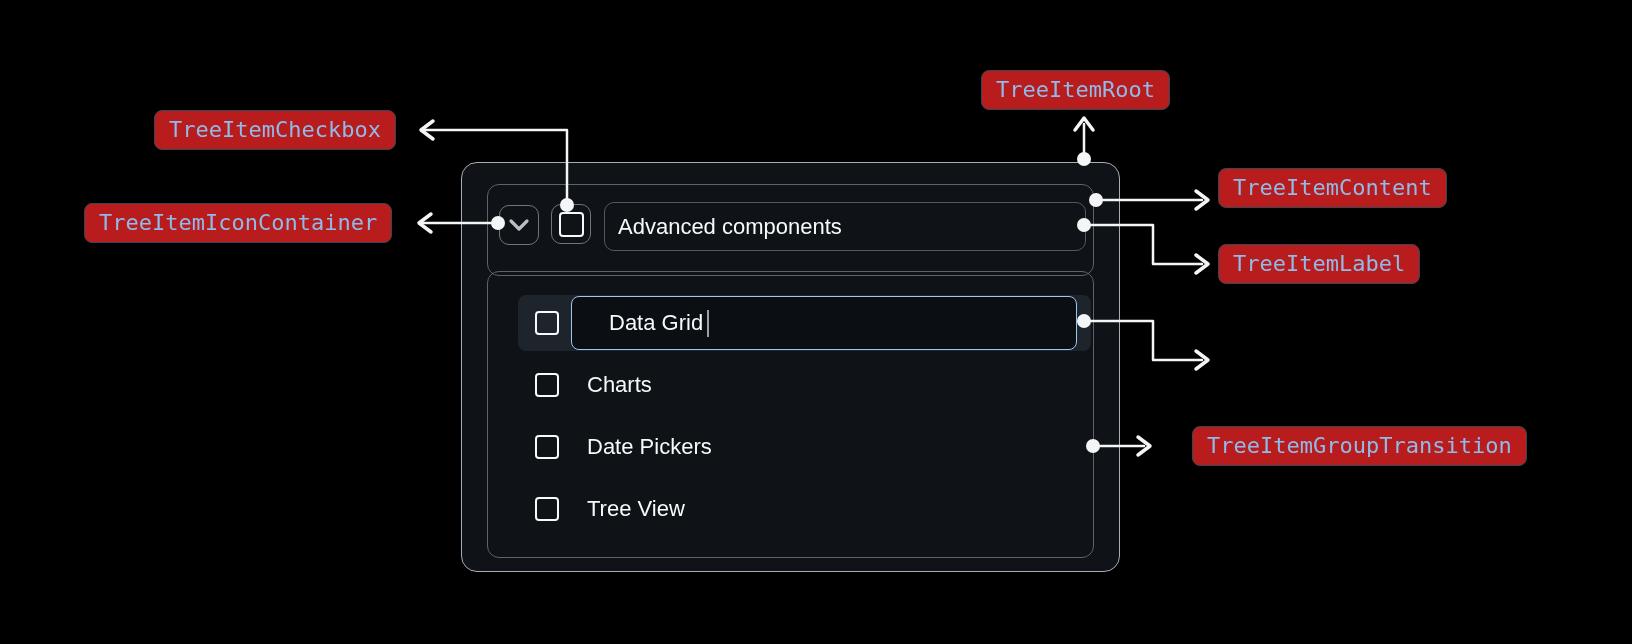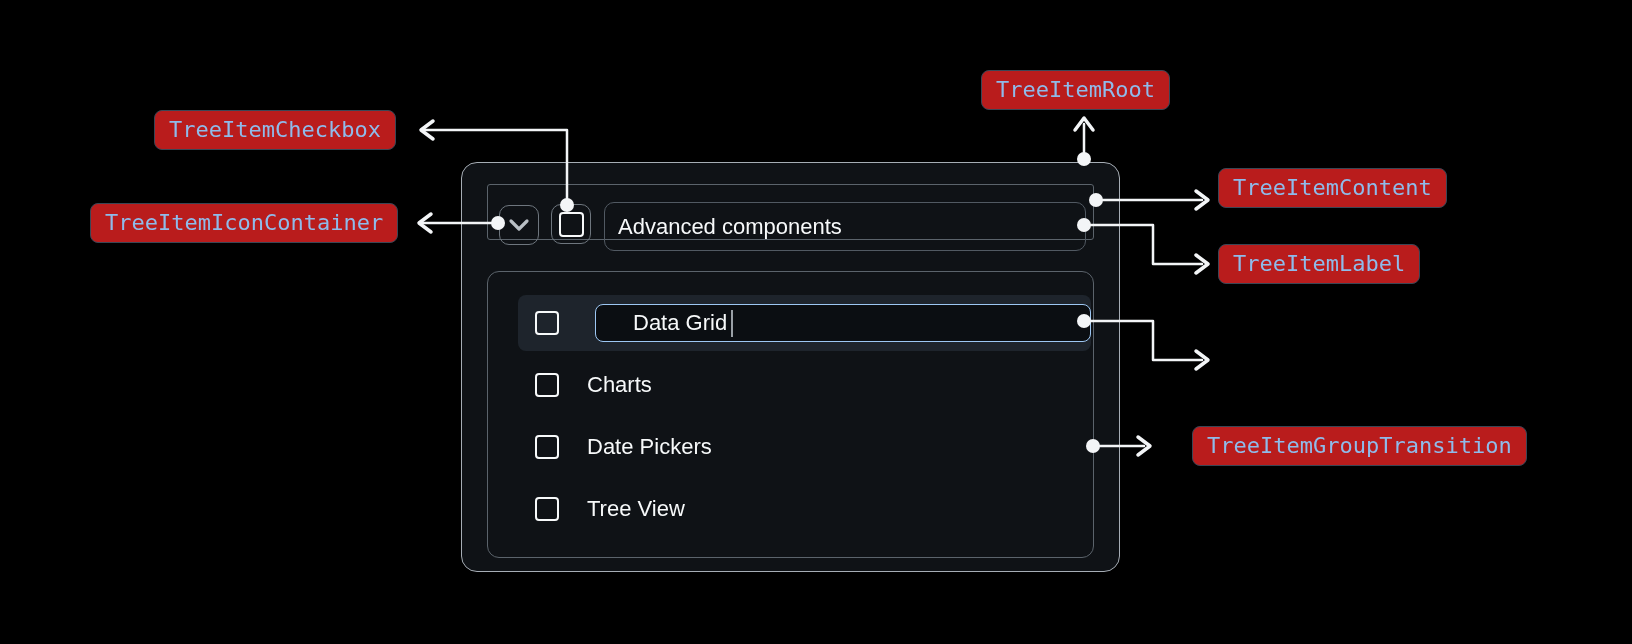--- a/index.html
+++ b/index.html
@@ -6,22 +6,22 @@
   .stage{
     position:relative;width:1632px;height:644px;background:#000;overflow:hidden;
     font-family:"Liberation Sans",sans-serif;
   }
   
   .tree-root{
     position:absolute;left:461px;top:162px;width:659px;height:410px;
     background:#0f1216;border:1.5px solid #a6adb5;border-radius:16px;box-sizing:border-box;
   }
   .tree-content{
-    position:absolute;left:25px;top:21px;width:607px;height:56px;
-    border:1.3px solid #5b636b;border-radius:3px;box-sizing:border-box;
+    position:absolute;left:25px;top:21px;width:607px;height:92px;
+    border:1.3px solid #5b636b;border-radius:12px;box-sizing:border-box;
   }
   .sq-btn{
     position:absolute;width:40px;height:40px;border:1.3px solid #6e767e;border-radius:10px;
     box-sizing:border-box;display:flex;align-items:center;justify-content:center;background:transparent;
   }
   .chevron-btn{left:11px;top:20px;}
   .checkbox-btn{left:63px;top:19px;}
   .cb-square{width:25px;height:25px;border:2.6px solid #f7f9fa;border-radius:4px;box-sizing:border-box;}
   .tree-label-box{
     position:absolute;left:116px;top:17px;width:482px;height:49px;
@@ -37,33 +37,33 @@
     position:absolute;left:30px;width:573px;height:46px;
     display:flex;align-items:center;border-radius:8px;
   }
   .tree-row .cb-square{margin-left:17px;flex:none;width:24px;height:24px;}
   .tree-row .tree-text{margin-left:28px;}
   .row-editing{top:23px;height:56px;background:#1e242c;}
   .row-charts{top:90px;}
   .row-datepickers{top:152px;}
   .row-treeview{top:214px;}
   .label-input{
-    margin-left:36px;width:506px;height:38px;background:#0b0e12;
+    margin-left:12px;width:506px;height:54px;background:#0b0e12;
     border:1.5px solid #9dc7f3;border-radius:8px;box-sizing:border-box;
     display:flex;align-items:center;padding-left:9px;
   }
   .caret{display:inline-block;width:2px;height:27px;background:#9aa0a6;margin-left:4px;}
   
   .badge{
     position:absolute;height:40px;line-height:37px;padding:0 14px;box-sizing:border-box;
     background:#b91c1c;border:1.5px solid #3b4655;border-radius:8px;
     color:#8fbbea;font-family:"DejaVu Sans Mono",monospace;font-size:22px;white-space:nowrap;
   }
   .badge-checkbox{left:154px;top:110px;}
-  .badge-iconcontainer{left:90px;top:203px;}
+  .badge-iconcontainer{left:84px;top:203px;}
   .badge-root{left:981px;top:70px;}
   .badge-content{left:1218px;top:168px;}
   .badge-label{left:1218px;top:244px;}
   .badge-labelinput{left:1218px;top:340px;}
   .badge-grouptransition{left:1192px;top:426px;}
   
   .arrows{position:absolute;left:0;top:0;width:1632px;height:644px;pointer-events:none;z-index:10;}
 </style>
 </head>
 <body>

